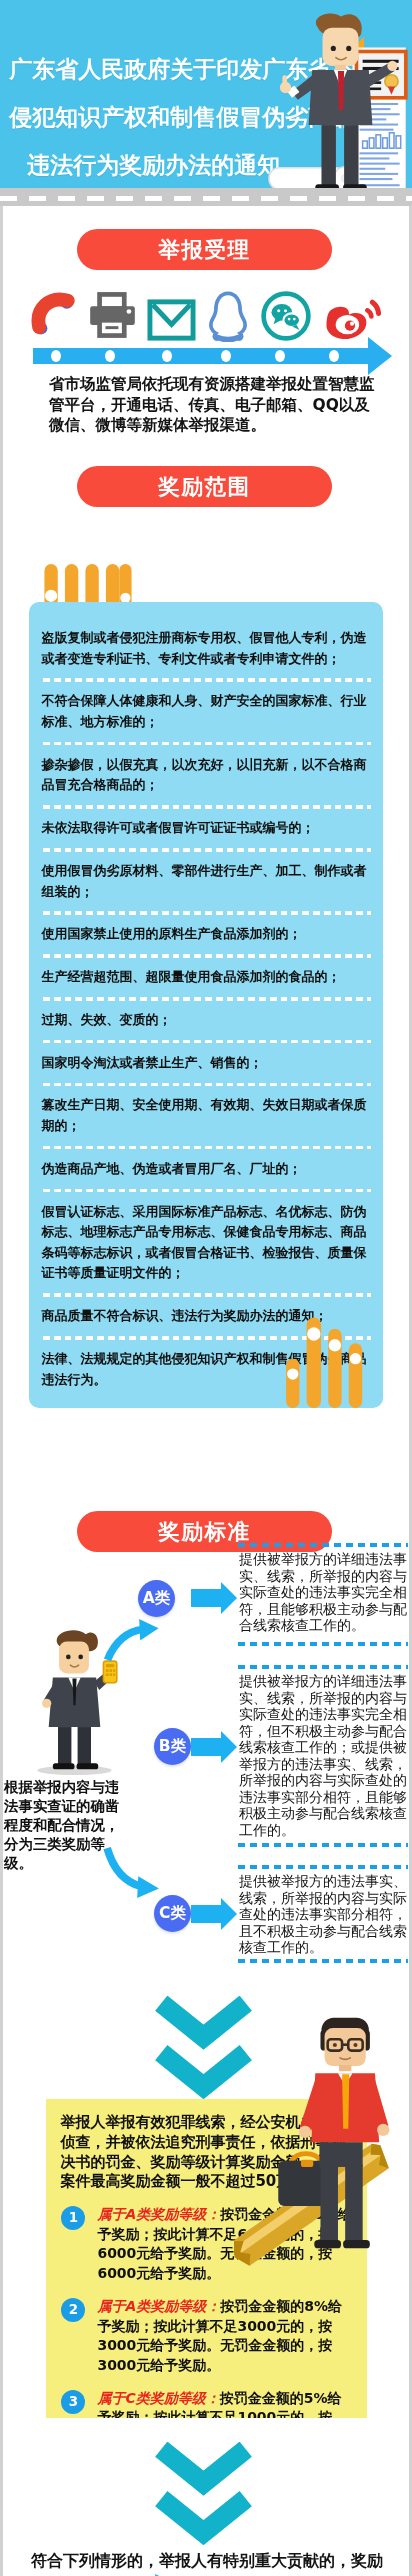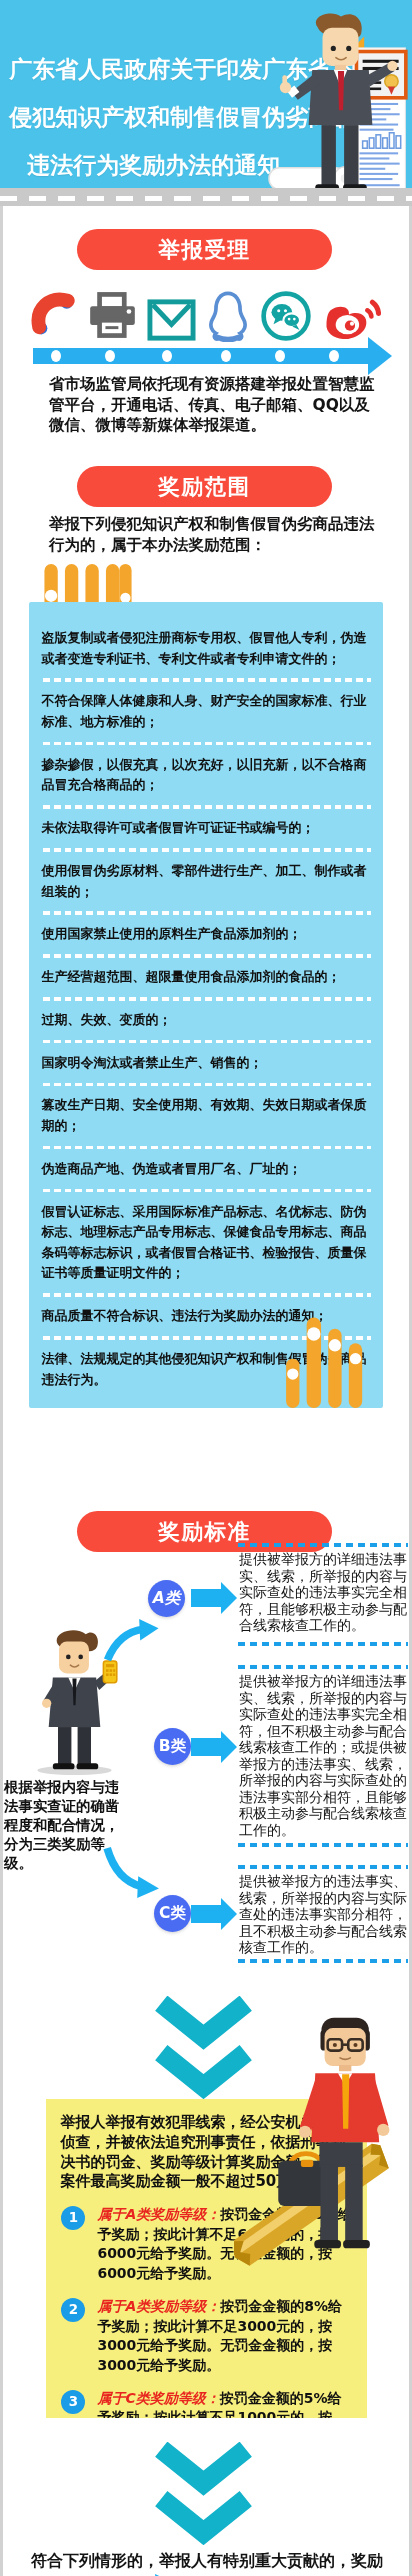--- a/index.html
+++ b/index.html
@@ -19,21 +19,21 @@
         color:#fff;font-size:21.6px;font-weight:bold;text-align:center;line-height:41px;letter-spacing:1.5px;}
   
   .icon-row{left:31px;top:284px;width:350px;height:58px;display:flex;justify-content:space-between;align-items:flex-end;}
   .tl-bar{left:33px;top:348px;width:337px;height:15.5px;background:#29aff0;}
   .tl-head{left:368px;top:337px;width:0;height:0;border-top:19px solid transparent;border-bottom:19px solid transparent;border-left:24px solid #29aff0;}
   .tl-dot{position:absolute;top:1.5px;width:10.3px;height:12.4px;border-radius:50%;background:#fff;}
   .para{font-weight:bold;color:#141414;}
   .p1{left:49px;top:374px;width:330px;font-size:15.5px;line-height:20.6px;}
   .p2{left:49px;top:514px;width:335px;font-size:15.5px;line-height:20.6px;}
   
-  .bluebox{left:29px;top:602px;width:354px;height:806px;background:#8fdbf3;border-radius:2px;
+  .bluebox{left:29px;top:602px;width:354px;height:806px;background:#8fdbf3;border-radius:10px;
            padding:26px 10.3px 0 12.4px;box-sizing:border-box;overflow:hidden;}
   .bitem{font-size:13px;font-weight:bold;line-height:20.6px;color:#101010;}
   .bsep{height:3.6px;margin:9.3px 2.1px;background:repeating-linear-gradient(90deg,#fff 0 6.7px,transparent 6.7px 10.8px);}
   
   .note{left:4.1px;top:1778px;width:123px;font-size:14.4px;line-height:19px;font-weight:bold;}
   .badge{width:37px;height:37px;border-radius:50%;background:#4a6cf3;color:#fff;
          font-size:15.5px;font-weight:bold;text-align:center;line-height:37px;box-shadow:0 1.5px 3.1px rgba(0,0,0,.15);}
   .harrow{height:17.5px;background:#1db1f2;}
   .harrow:after{content:"";position:absolute;right:-15.5px;top:-7.2px;border-top:16px solid transparent;
     border-bottom:16px solid transparent;border-left:16.5px solid #1db1f2;}
@@ -184,21 +184,20 @@
     <span class="tl-dot" style="left:129px;"></span>
     <span class="tl-dot" style="left:188px;"></span>
     <span class="tl-dot" style="left:242px;"></span>
     <span class="tl-dot" style="left:296px;"></span>
   </div>
   <div class="abs tl-head"></div>
 
   <div class="abs para p1">省市场监管局依托现有资源搭建举报处置智慧监管平台，开通电话、传真、电子邮箱、QQ以及微信、微博等新媒体举报渠道。</div>
 
   <div class="abs pill" style="top:466px;">奖励范围</div>
-  <div class="abs para p2">举报下列侵犯知识产权和制售假冒伪劣商品违法行为的，属于本办法奖励范围：</div>
 
   <svg class="abs" style="left:44px;top:564px;" width="88" height="82" viewBox="0 0 170 160">
     <g fill="#f3a52c">
       <rect x="0" y="0" width="26" height="92" rx="13"></rect>
       <rect x="40" y="0" width="26" height="122" rx="13"></rect>
       <rect x="80" y="0" width="26" height="158" rx="13"></rect>
       <rect x="120" y="0" width="26" height="140" rx="13"></rect>
       <rect x="146" y="0" width="24" height="96" rx="12"></rect>
     </g>
     <g fill="#ffffff">
@@ -290,21 +289,21 @@
 
   <svg class="abs" style="left:103px;top:1618px;" width="57" height="46" viewBox="0 0 110 90">
     <path d="M8,82 Q30,28 78,22" fill="none" stroke="#1db1f2" stroke-width="15"></path>
     <polygon points="70,2 108,20 72,44" fill="#1db1f2"></polygon>
   </svg>
   <svg class="abs" style="left:103px;top:1844px;" width="57" height="57" viewBox="0 0 110 110">
     <path d="M8,8 Q26,70 74,82" fill="none" stroke="#1db1f2" stroke-width="15"></path>
     <polygon points="68,62 108,86 66,104" fill="#1db1f2"></polygon>
   </svg>
 
-  <div class="abs badge" style="left:148px;top:1580px;font-style:italic;">A类</div>
+  <div class="abs badge" style="left:138px;top:1580px;">A类</div>
   <div class="abs harrow" style="left:191px;top:1589px;width:30px;"></div>
   <div class="abs bdash" style="top:1543px;"></div>
   <div class="abs ctext" style="top:1551px;">提供被举报方的详细违法事实、线索，所举报的内容与实际查处的违法事实完全相符，且能够积极主动参与配合线索核查工作的。</div>
   <div class="abs bdash" style="top:1642px;"></div>
 
   <div class="abs badge" style="left:154px;top:1728px;">B类</div>
   <div class="abs harrow" style="left:191px;top:1738px;width:30px;"></div>
   <div class="abs bdash" style="top:1665px;"></div>
   <div class="abs ctext" style="top:1673px;">提供被举报方的详细违法事实、线索，所举报的内容与实际查处的违法事实完全相符，但不积极主动参与配合线索核查工作的；或提供被举报方的违法事实、线索，所举报的内容与实际查处的违法事实部分相符，且能够积极主动参与配合线索核查工作的。</div>
   <div class="abs bdash" style="top:1843px;"></div>

